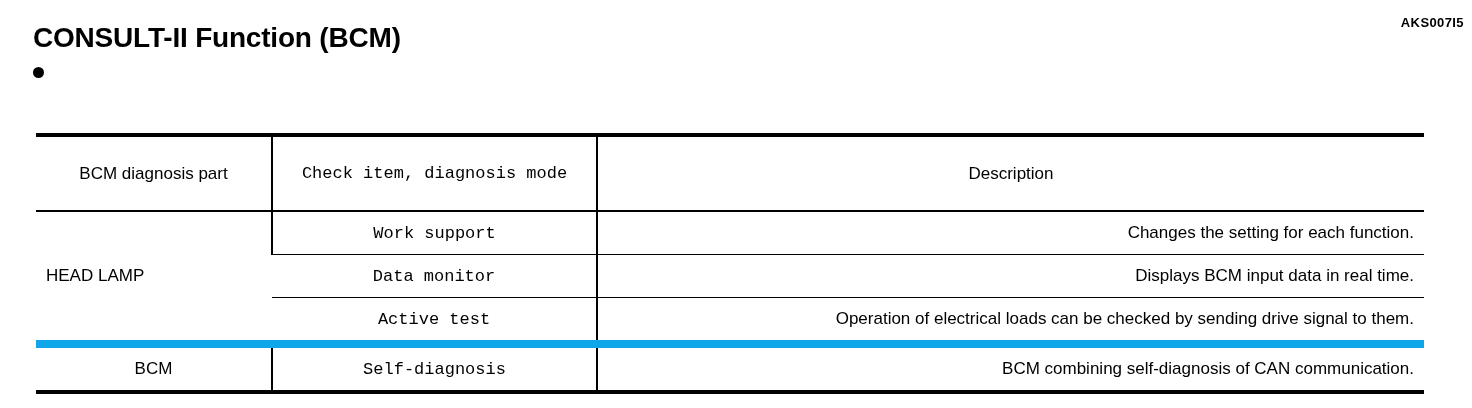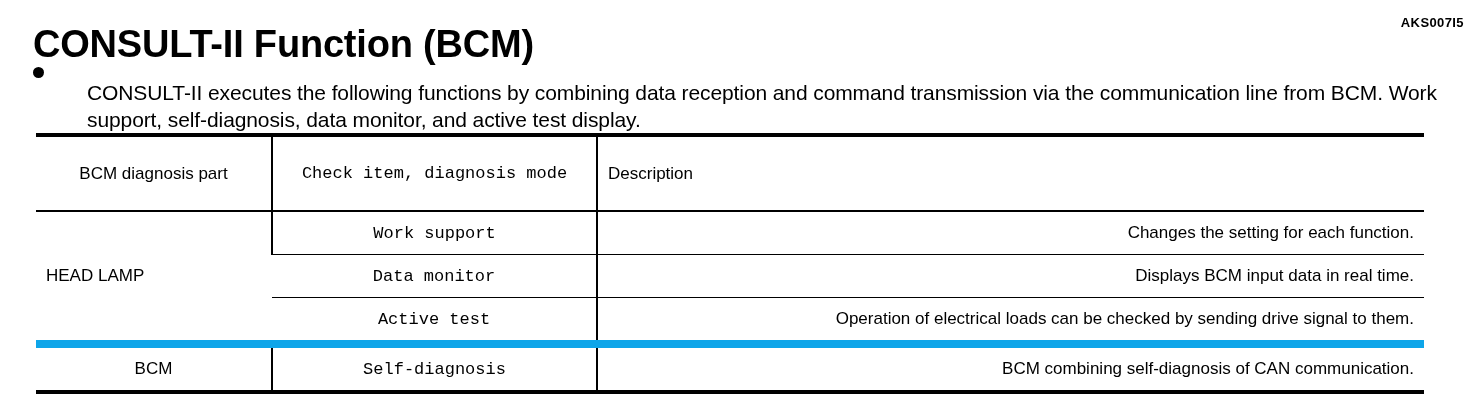--- a/index.html
+++ b/index.html
@@ -14,21 +14,21 @@
     font-family: "Liberation Sans", sans-serif;
     color: #000000;
     overflow: hidden;
   }
 
   
   .page-title {
     position: absolute;
     left: 33px;
     top: 2px;
-    font-size: 38px;
+    font-size: 28px;
     font-weight: bold;
     letter-spacing: -0.2px;
     line-height: 34px;
     white-space: nowrap;
   }
 
   .doc-code {
     position: absolute;
     right: 8px;
     top: 15px;
@@ -87,42 +87,41 @@
   .col-desc  { text-align: right; padding-left: 14px; }
 
   
   .thead-row td {
     height: 73px;
     text-align: center;
     border-top: 4px solid #000;
     border-bottom: 2px solid #000;
     line-height: 23px;
   }
-  .thead-row td.col-desc { text-align: left; padding-left: 10px; }
+  .thead-row td.col-desc { text-align: center; padding-left: 10px; }
 
   
   .row-sep td { border-top: 2px solid #000; }
   .row-thin td { border-top: 1px solid #000; }
   .row-last td { border-top: 8px solid #0ea5e9; border-bottom: 4px solid #000; }
 
   .cell-rowspan {
     text-align: left;
     vertical-align: middle;
   }
 </style>
 </head>
 <body>
 
 <h1 class="page-title">CONSULT-II Function (BCM)</h1>
 
 <div class="doc-code">AKS007I5</div>
 
 <div class="bullet-block">
   <span class="bullet-marker"></span>
-  <p class="bullet-text">CONSULT-II executes the following functions by combining data reception and command transmission via the communication line from BCM. Work support, self-diagnosis, data monitor, and active test display.</p>
 </div>
 
 <table class="spec-table">
   <tbody>
     <tr class="thead-row">
       <td class="col-part">BCM diagnosis part</td>
       <td class="col-mode">Check item, diagnosis mode</td>
       <td class="col-desc">Description</td>
     </tr>
 

